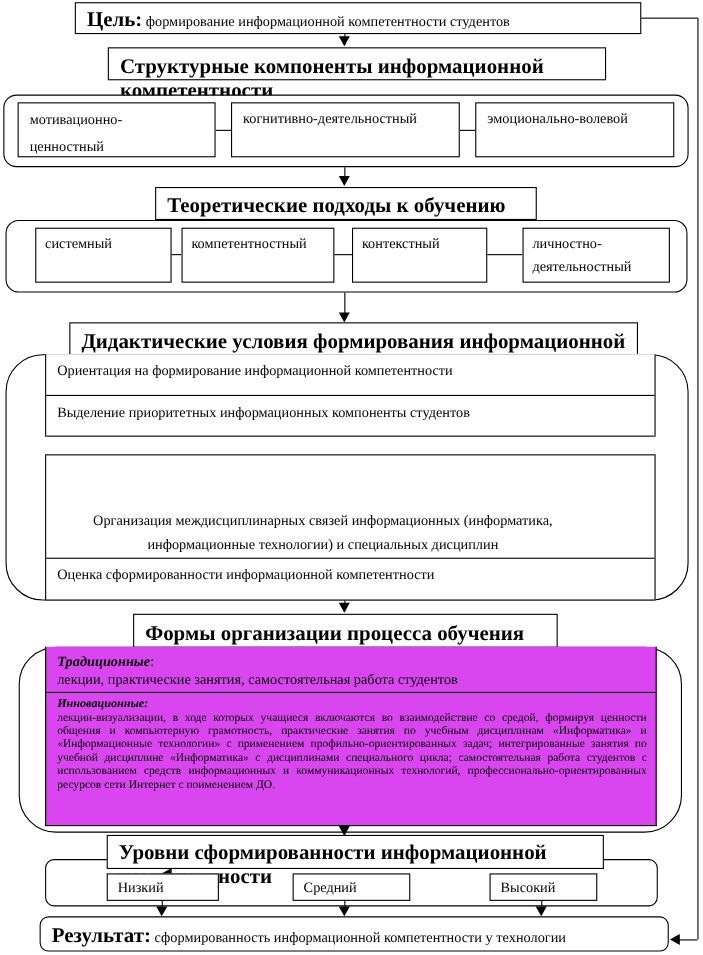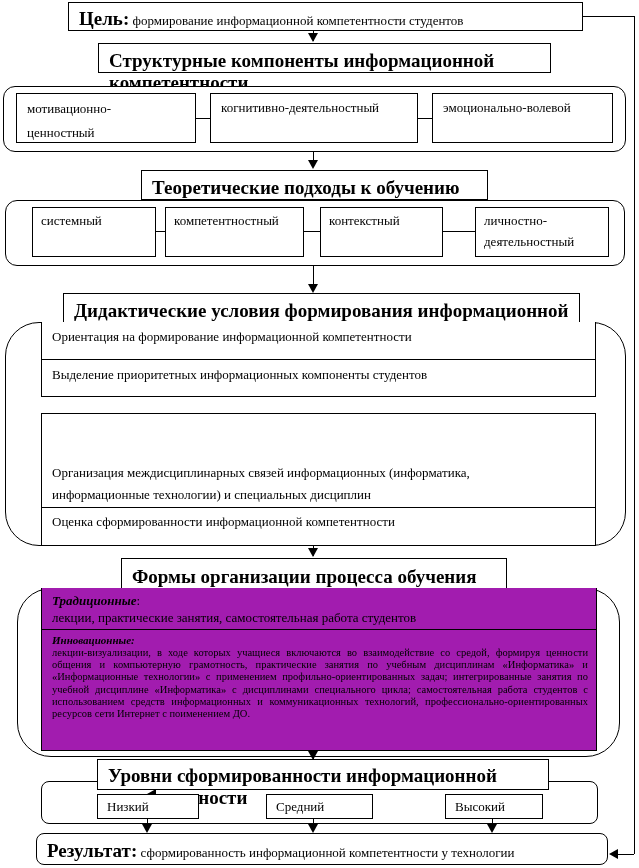--- a/index.html
+++ b/index.html
@@ -82,36 +82,36 @@
 <div class="abs big-rounded" style="left:5px;top:322px;width:621px;height:224px;"></div>
 <div class="abs" style="left:41px;top:322px;width:555px;height:75px;border-left:1px solid #000;border-right:1px solid #000;background:#fff;">
   <div class="row t" style="top:0;height:38px;padding-top:4px;">
     <span>Ориентация на формирование информационной компетентности</span>
   </div>
   <div class="row t" style="top:38px;height:37px;padding-top:4px;">
     <span>Выделение приоритетных информационных компоненты студентов</span>
   </div>
 </div>
 <div class="abs" style="left:41px;top:413px;width:555px;height:133px;border:1px solid #000;background:#fff;">
-  <div class="row t" style="top:47px;height:47px;padding-top:1px;padding-right:60px;">
+  <div class="row t" style="top:47px;height:47px;padding-top:1px;padding-right:60px;text-align:center;">
     <span>Организация междисциплинарных связей информационных (информатика, информационные технологии) и специальных дисциплин</span>
   </div>
   <div class="row t" style="top:94px;height:38px;padding-top:3px;border-bottom:none;">
     <span>Оценка сформированности информационной компетентности</span>
   </div>
 </div>
 
 <div class="vline" style="left:313px;top:546px;height:10px;"></div>
 <div class="arrow-down" style="left:308px;top:548px;"></div>
 
 <div class="abs box" style="left:121px;top:558px;width:386px;height:31px;padding:7px 0 0 10px;">
   <span class="tb">Формы организации процесса обучения</span>
 </div>
 <div class="abs big-rounded" style="left:17px;top:588px;width:603px;height:169px;"></div>
-<div class="abs" style="left:41px;top:588px;width:556px;height:163px;border-left:1px solid #000;border-right:1px solid #000;border-bottom:1px solid #000;background:#a21caf;">
+<div class="abs" style="left:41px;top:588px;width:556px;height:163px;border-left:1px solid #000;border-right:1px solid #000;border-bottom:1px solid #000;background:#d946ef;">
   <div class="row" style="top:0;height:42px;padding-top:4px;">
     <div style="font-size:13px;line-height:17px;">
       <span style="font-weight:bold;font-style:italic;">Традиционные</span><span>:</span>
     </div>
     <div style="font-size:13px;line-height:17px;">лекции, практические занятия, самостоятельная работа студентов</div>
   </div>
   <div class="row" style="top:42px;height:121px;padding-top:4px;padding-right:8px;border-bottom:none;">
     <div style="font-size:11px;font-weight:bold;font-style:italic;line-height:13px;">Инновационные:</div>
     <div class="small">лекции-визуализации, в ходе которых учащиеся включаются во взаимодействие со средой, формируя ценности общения и компьютерную грамотность, практические занятия по учебным дисциплинам «Информатика» и «Информационные технологии» с применением профильно-ориентированных задач; интегрированные занятия по учебной дисциплине «Информатика» с дисциплинами специального цикла; самостоятельная работа студентов с использованием средств информационных и коммуникационных технологий, профессионально-ориентированных ресурсов сети Интернет с поименением ДО.</div>
   </div>

